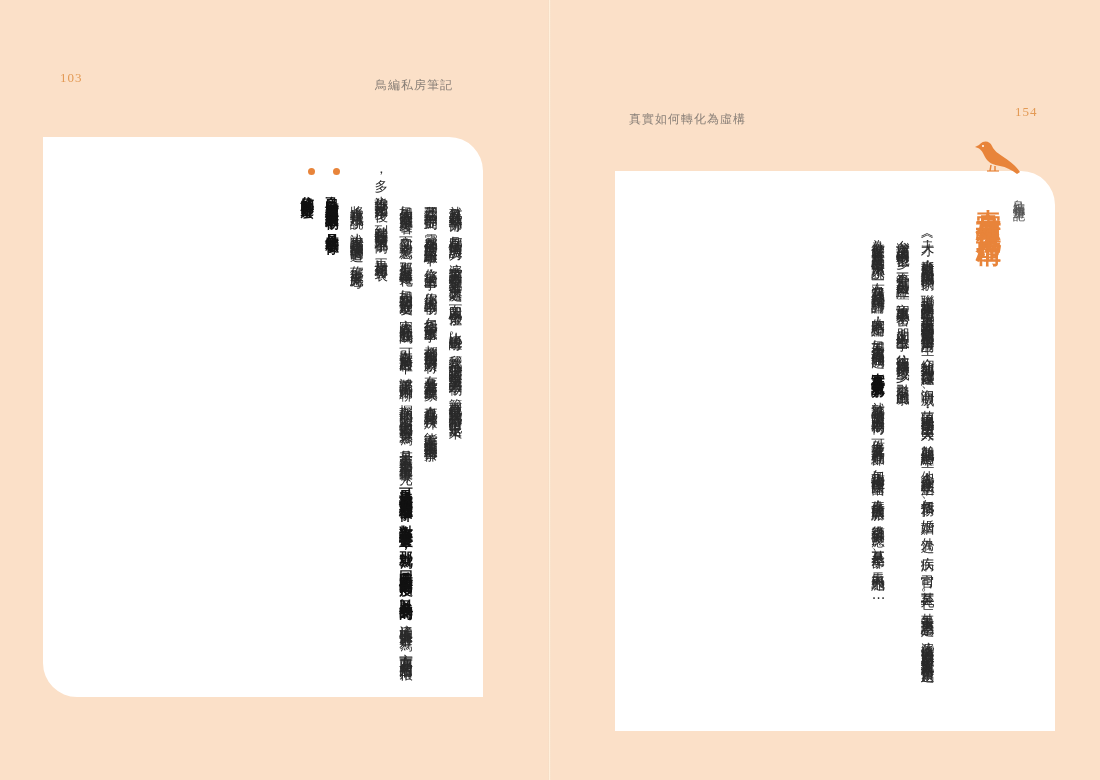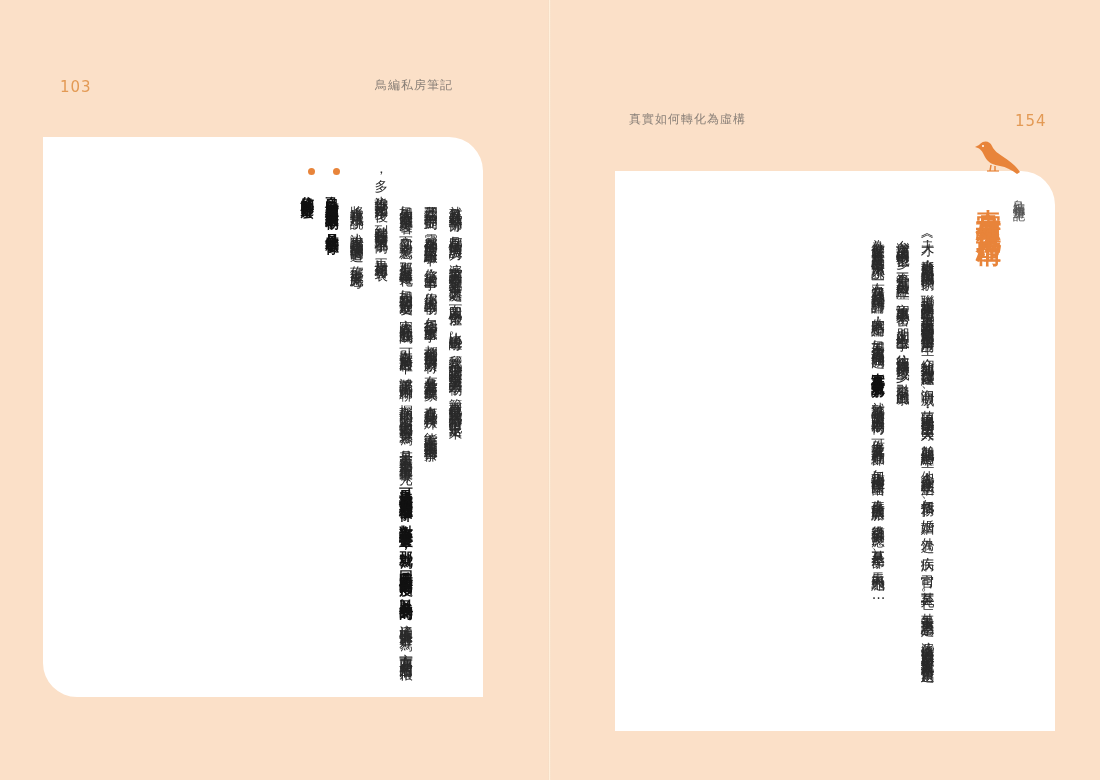--- a/index.html
+++ b/index.html
@@ -11,22 +11,23 @@
   }
   .spine {
     position: absolute; left: 548px; top: 0; width: 3px; height: 780px;
     background: linear-gradient(to right, #f3d6bc, #fff0dc, #f7dcc3);
   }
   .page { position: absolute; top: 0; width: 550px; height: 780px; }
   .page.left { left: 0; }
   .page.right { left: 550px; margin-top: 34px; }
 
   .pg-num {
-    position: absolute; top: 78px; font-size: 15px; color: #e39a55;
+    position: absolute; top: 70px; font-size: 13px; color: #e39a55;
     letter-spacing: 1px;
+    font-family: Liberation Serif, serif;
   }
   .running-head {
     position: absolute; top: 77px; font-size: 12px; color: #8a8078;
     letter-spacing: 1px;
   }
   .page.left .pg-num { left: 60px; }
   .page.left .running-head { left: 375px; }
   .page.right .pg-num { left: 465px; }
   .page.right .running-head { left: 79px; }
 

